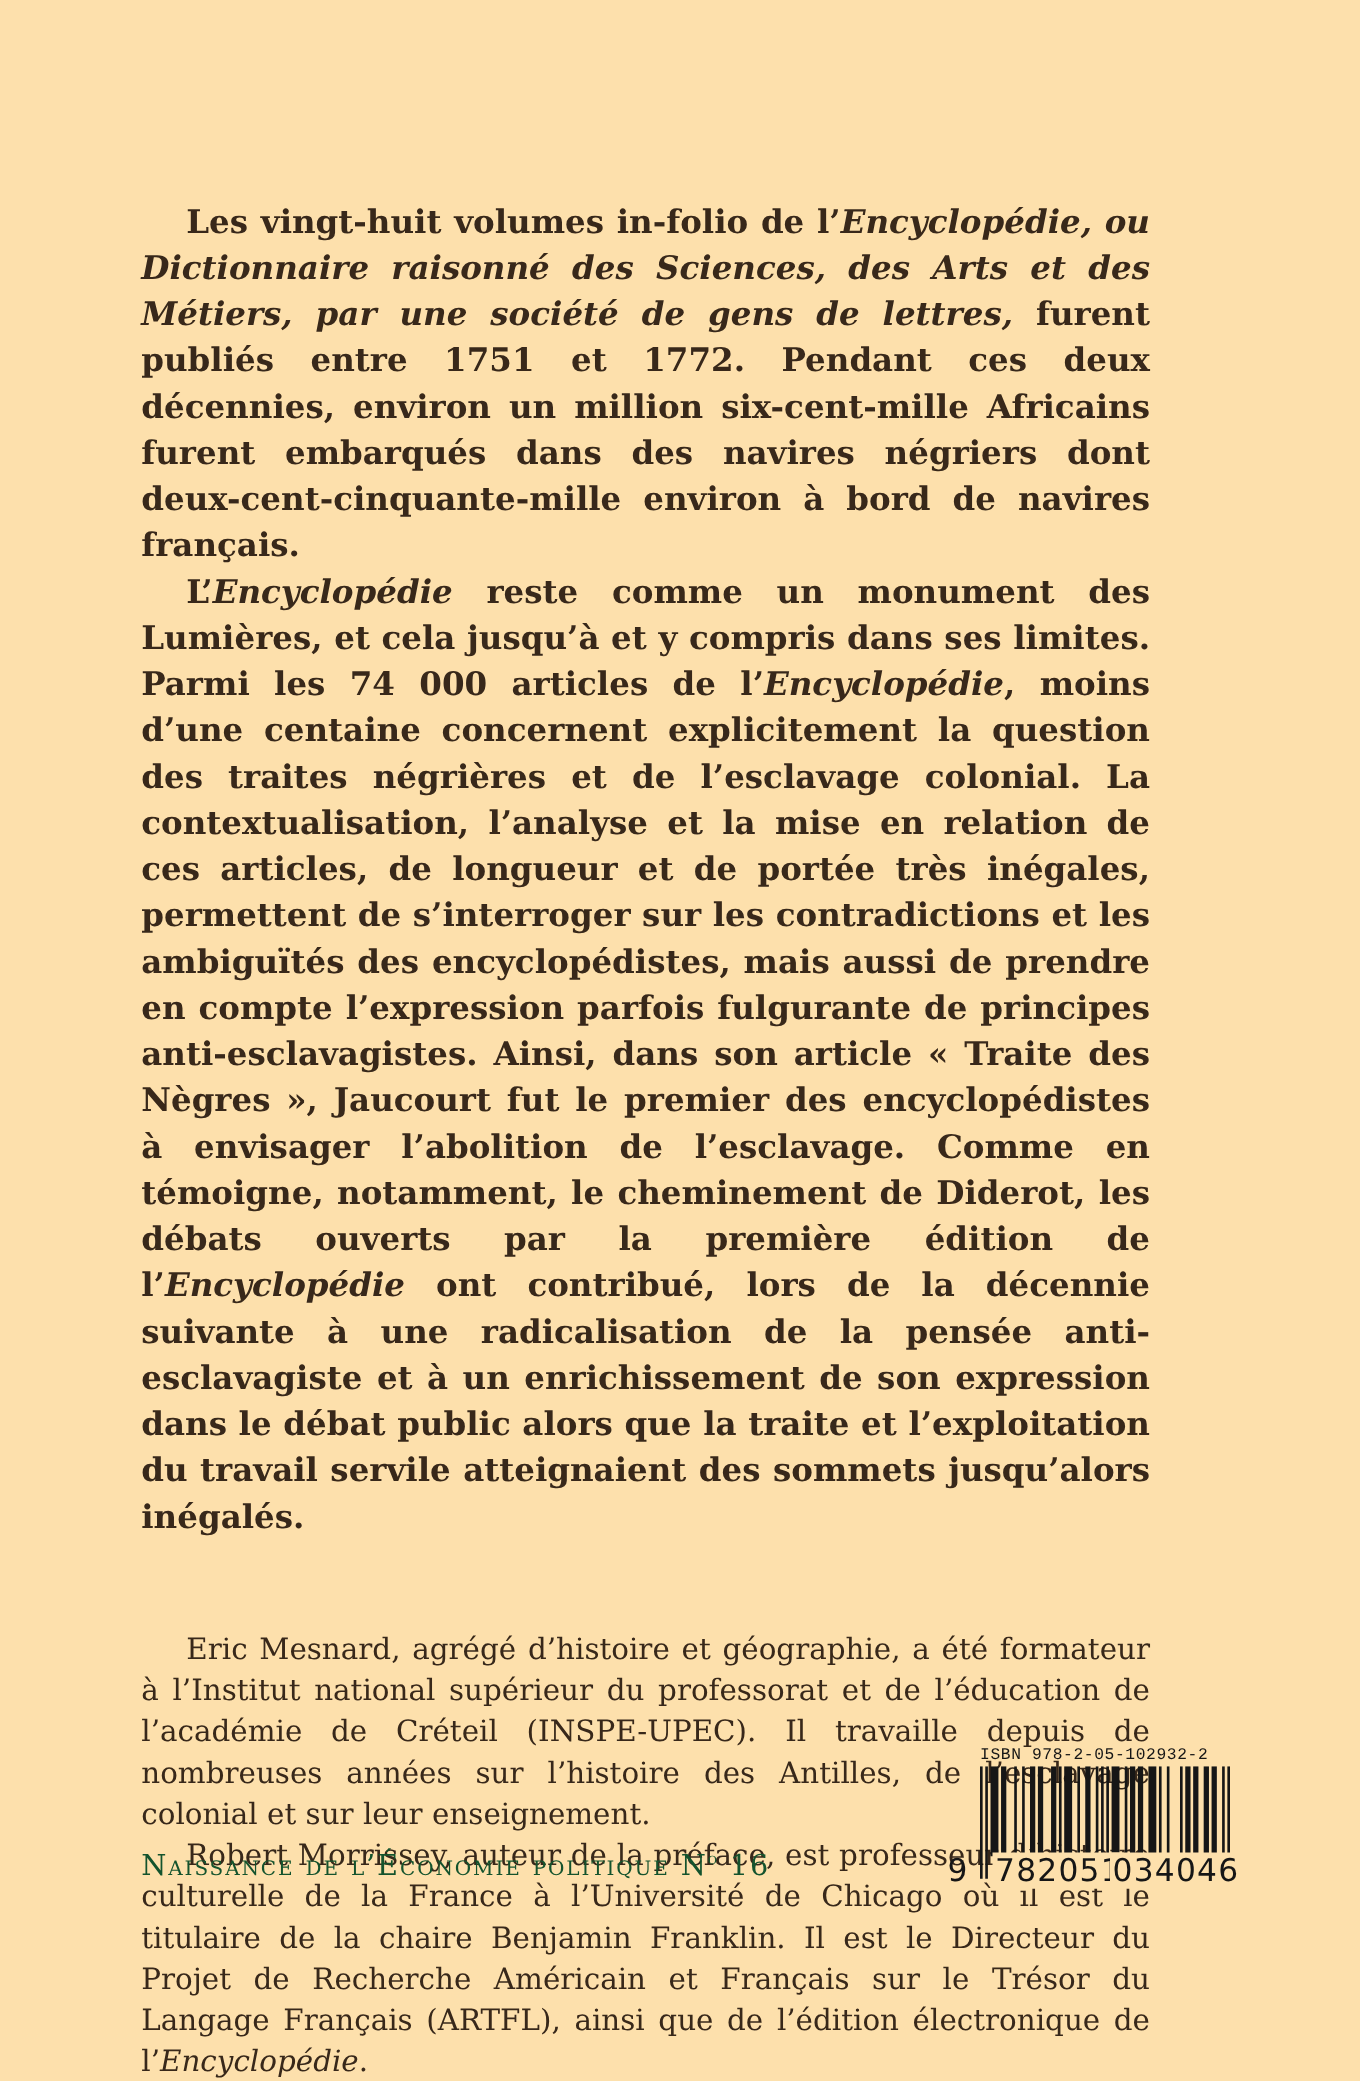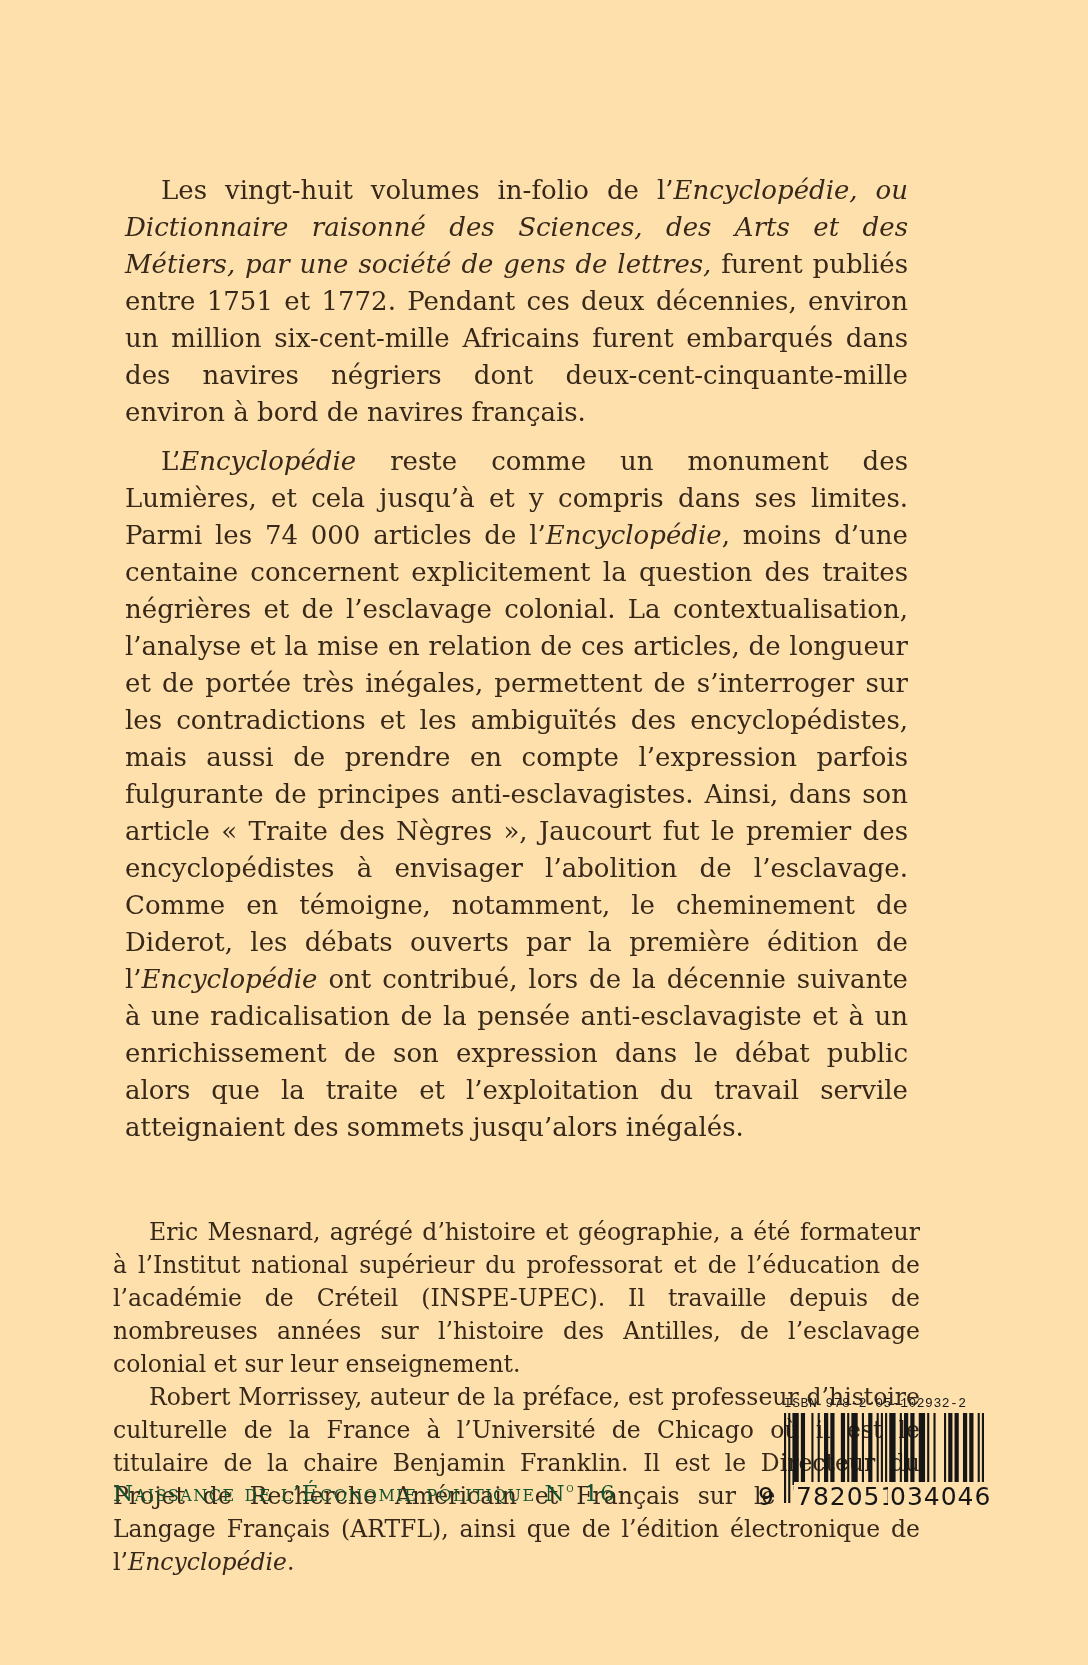--- a/index.html
+++ b/index.html
@@ -10,25 +10,26 @@
     overflow: hidden;
     font-family: "DejaVu Serif", serif;
     color: #38281a;
   }
   .text-block {
     position: absolute;
     left: 113px; top: 160px;
     width: 807px;
   }
   .desc p {
-    margin: 12px;
+    margin: 0;
     font-size: 26px;
     line-height: 37px;
     text-align: justify;
     text-indent: 36px;
+    font-weight: bold;
   }
   .bios {
     margin-top: 70px;
   }
   .bios p {
     margin: 0;
     font-size: 23.5px;
     line-height: 33px;
     text-align: justify;
     text-indent: 36px;

